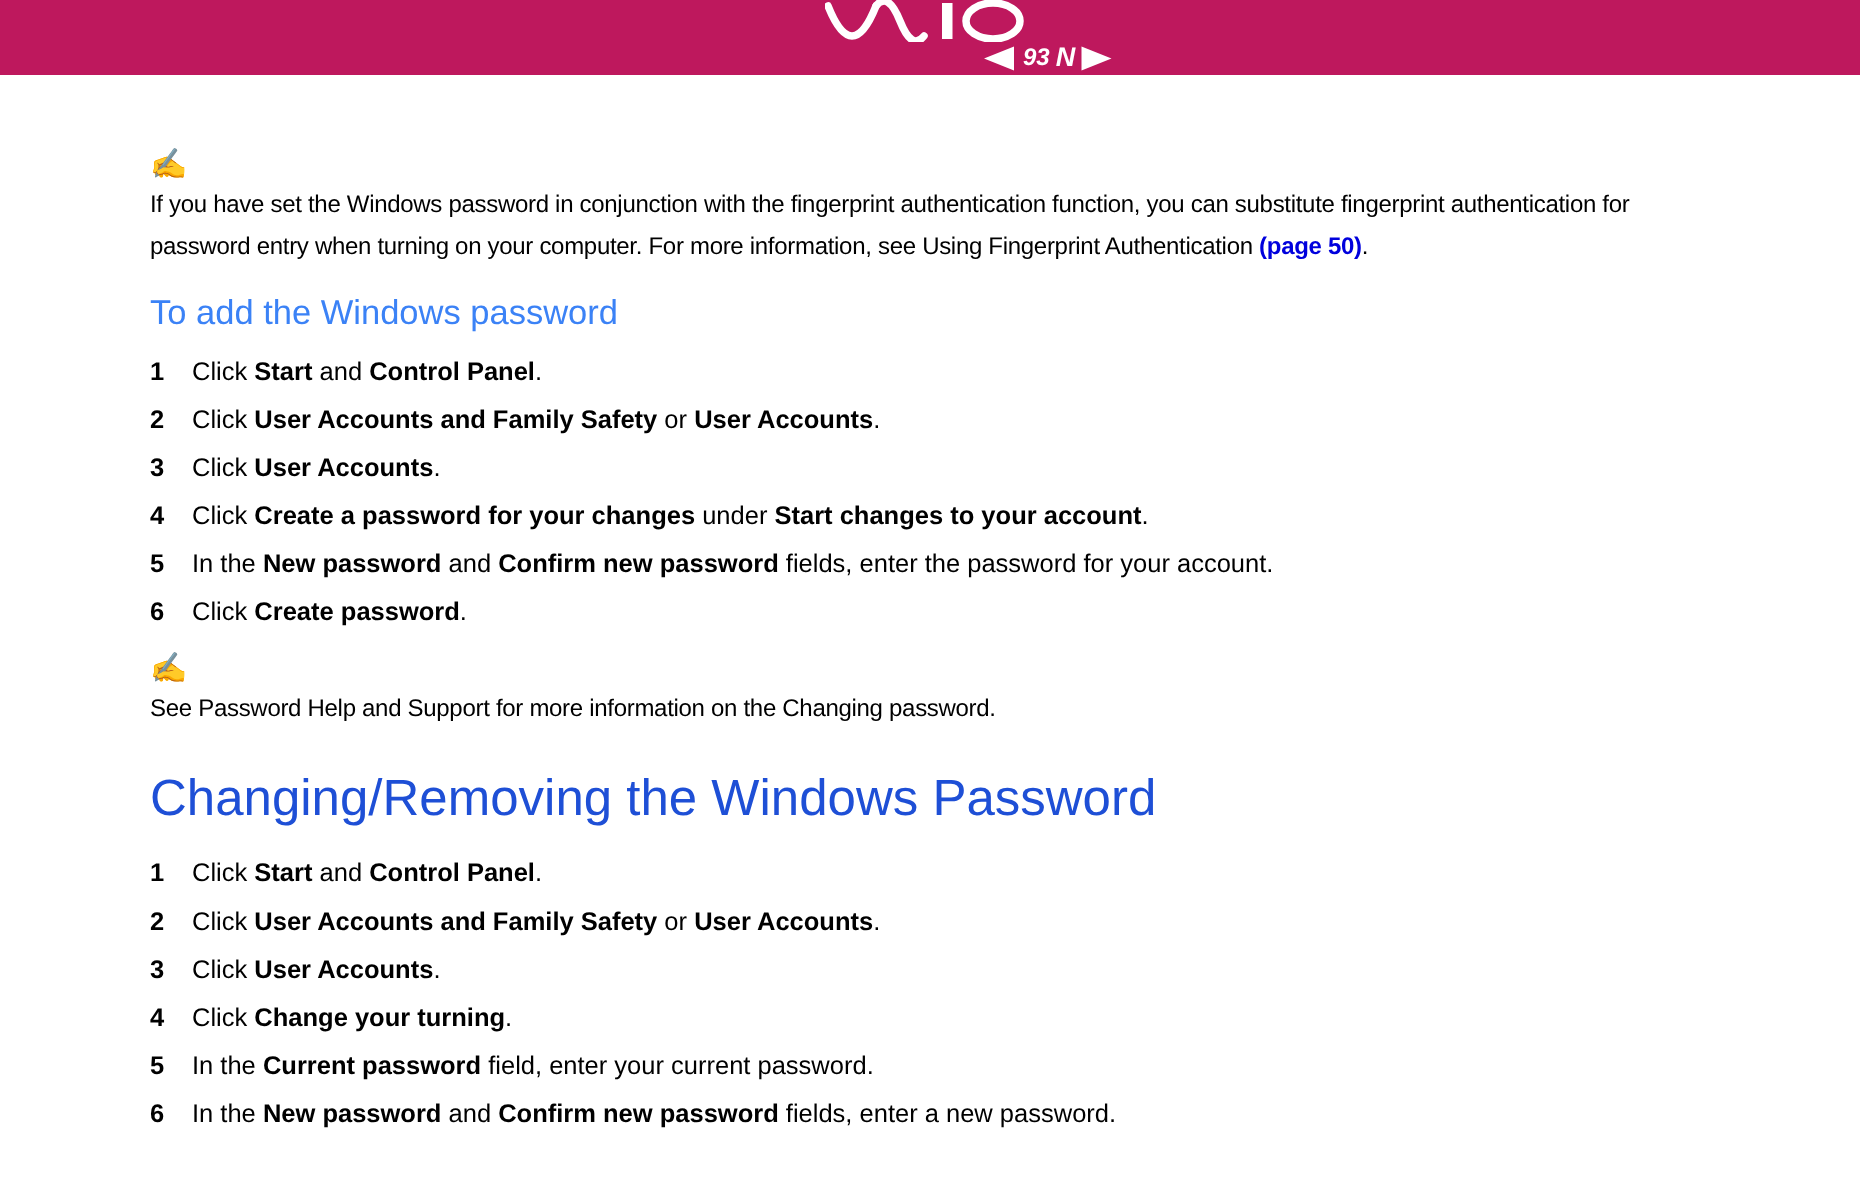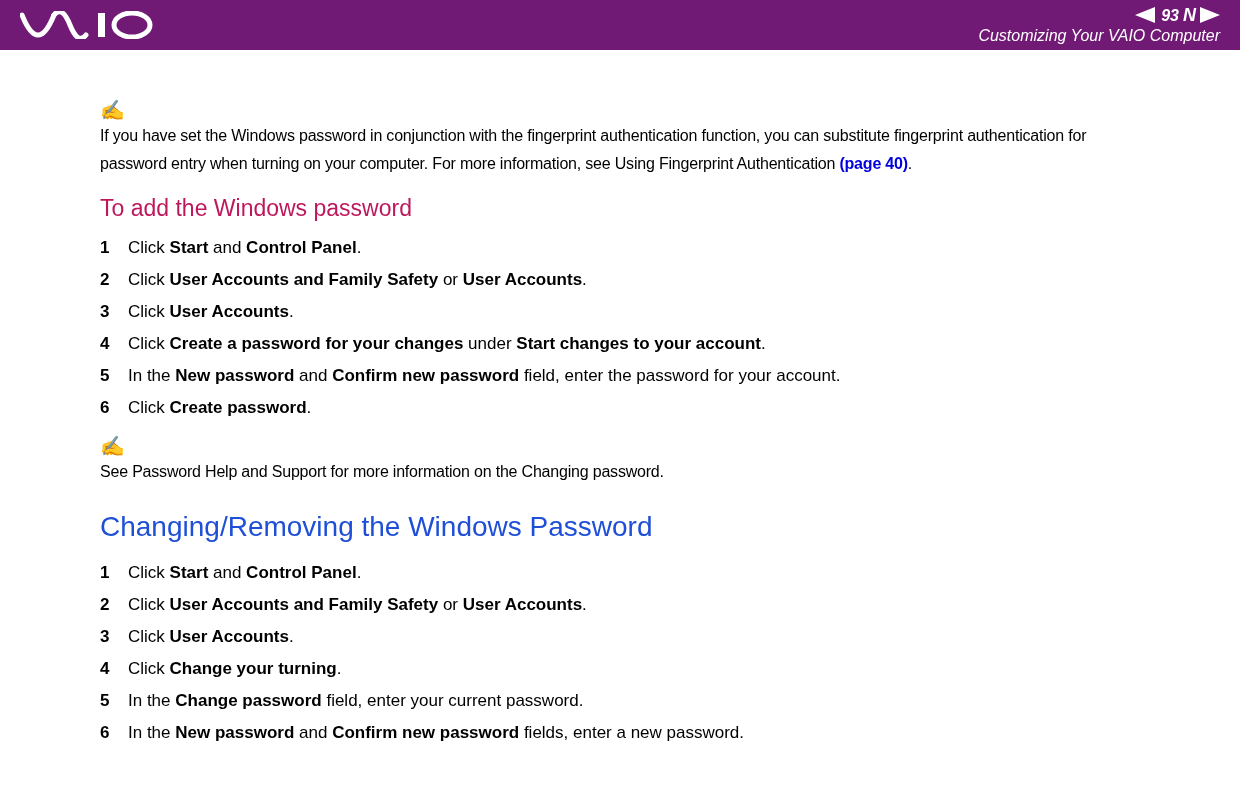--- a/index.html
+++ b/index.html
@@ -4,27 +4,28 @@
   <style>
     * { margin: 0; padding: 0; box-sizing: border-box; }
     body {
       font-family: Arial, Helvetica, sans-serif;
       width: 1240px;
       height: 790px;
       background: #fff;
       overflow: hidden;
     }
     .header {
-      background: #701a75;
+      background: #be185d;
       color: #fff;
       height: 50px;
       display: flex;
       justify-content: space-between;
       align-items: center;
       padding: 0 20px 0 20px;
+      flex-direction: column;
     }
     .vaio-logo {
       display: flex;
       align-items: center;
       gap: 2px;
       height: 30px;
     }
     .header-right {
       text-align: right;
       font-style: italic;
@@ -91,28 +92,28 @@
       letter-spacing: -0.2px;
     }
     .note-text b {
       font-weight: normal;
     }
     .link {
       color: #0000dd;
       font-weight: bold;
     }
     .section-heading-minor {
-      color: #be185d;
+      color: #3b82f6;
       font-size: 23px;
       font-weight: normal;
       margin: 10px 0 6px 0;
     }
     .section-heading-major {
       color: #1e4fd6;
-      font-size: 28px;
+      font-size: 34px;
       font-weight: normal;
       margin: 18px 0 8px 0;
     }
     ol.steps {
       list-style: none;
       counter-reset: step;
       margin: 0 0 14px 0;
     }
     ol.steps li {
       counter-increment: step;
@@ -149,47 +150,47 @@
     </div>
     <div class="header-subtitle">Customizing Your VAIO Computer</div>
   </div>
 </div>
 
 <div class="content">
 
   <div class="note-block">
     <span class="note-icon">✍</span>
     <span class="note-text">
-      <span>If you have set the Windows password in conjunction with the fingerprint authentication function, you can substitute fingerprint authentication for password entry when turning on your computer. For more information, see </span><b>Using Fingerprint Authentication </b><span class="link">(page 40)</span><span>.</span>
+      <span>If you have set the Windows password in conjunction with the fingerprint authentication function, you can substitute fingerprint authentication for password entry when turning on your computer. For more information, see </span><b>Using Fingerprint Authentication </b><span class="link">(page 50)</span><span>.</span>
     </span>
   </div>
 
   <div class="section-heading-minor">To add the Windows password</div>
 
   <ol class="steps">
     <li><span>Click </span><b>Start</b><span> and </span><b>Control Panel</b><span>.</span></li>
     <li><span>Click </span><b>User Accounts and Family Safety</b><span> or </span><b>User Accounts</b><span>.</span></li>
     <li><span>Click </span><b>User Accounts</b><span>.</span></li>
     <li><span>Click </span><b>Create a password for your changes</b><span> under </span><b>Start changes to your account</b><span>.</span></li>
-    <li><span>In the </span><b>New password</b><span> and </span><b>Confirm new password</b><span> field, enter the password for your account.</span></li>
+    <li><span>In the </span><b>New password</b><span> and </span><b>Confirm new password</b><span> fields, enter the password for your account.</span></li>
     <li><span>Click </span><b>Create password</b><span>.</span></li>
   </ol>
 
   <div class="note-block">
     <span class="note-icon">✍</span>
     <span class="note-text">
       <span>See </span><b>Password Help and Support</b><span> for more information on the Changing password.</span>
     </span>
   </div>
 
   <div class="section-heading-major">Changing/Removing the Windows Password</div>
 
 
   <ol class="steps">
     <li><span>Click </span><b>Start</b><span> and </span><b>Control Panel</b><span>.</span></li>
     <li><span>Click </span><b>User Accounts and Family Safety</b><span> or </span><b>User Accounts</b><span>.</span></li>
     <li><span>Click </span><b>User Accounts</b><span>.</span></li>
     <li><span>Click </span><b>Change your turning</b><span>.</span></li>
-    <li><span>In the </span><b>Change password</b><span> field, enter your current password.</span></li>
+    <li><span>In the </span><b>Current password</b><span> field, enter your current password.</span></li>
     <li><span>In the </span><b>New password</b><span> and </span><b>Confirm new password</b><span> fields, enter a new password.</span></li>
   </ol>
 
 </div>
 
 </body></html>

